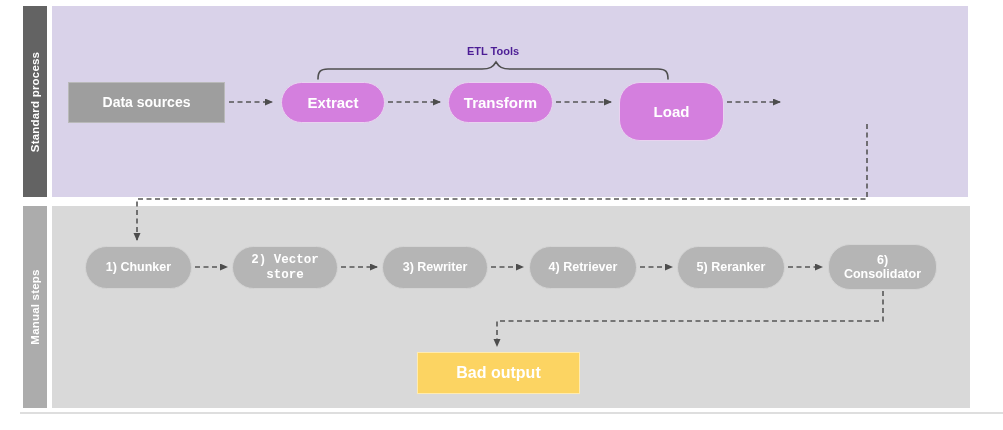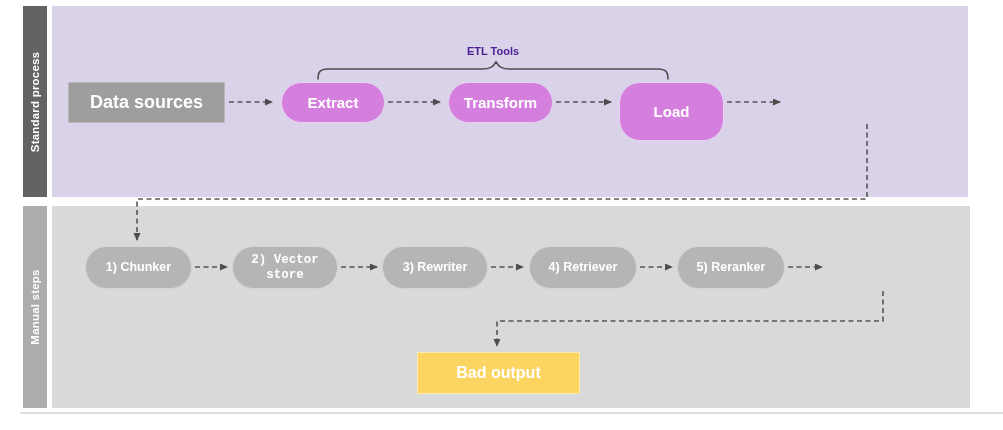--- a/index.html
+++ b/index.html
@@ -52,21 +52,21 @@
     display: flex; align-items: center; justify-content: center;
     text-align: center;
     color: #ffffff;
     font-weight: bold;
     line-height: 1.15;
     box-sizing: border-box;
   }
   .rect-gray {
     background: #9E9E9E;
     border: 1px solid #B9B9B9;
-    font-size: 18px;
+    font-size: 14px;
   }
   .pill-pink {
     background: #D47FDE;
     border: 1.5px solid #E9D2F0;
     border-radius: 21px;
     font-size: 15px;
   }
   .pill-gray {
     background: #B5B5B5;
     border: 1.5px solid #D4D4D4;
@@ -140,18 +140,19 @@
   <div class="node rect-gray" style="left:68px; top:82px; width:157px; height:41px;">Data sources</div>
   <div class="node pill-pink" style="left:281px; top:82px; width:104px; height:41px;">Extract</div>
   <div class="node pill-pink" style="left:448px; top:82px; width:105px; height:41px;">Transform</div>
   <div class="node pill-pink" style="left:619px; top:82px; width:105px; height:59px;">Load</div>
 
   <div class="node pill-gray" style="left:85px; top:246px; width:107px; height:43px;">1) Chunker</div>
   <div class="node pill-gray" style="left:232px; top:246px; width:106px; height:43px;font-family:Liberation Mono, monospace;">2) Vector store</div>
   <div class="node pill-gray" style="left:382px; top:246px; width:106px; height:43px;">3) Rewriter</div>
   <div class="node pill-gray" style="left:529px; top:246px; width:108px; height:43px;">4) Retriever</div>
   <div class="node pill-gray" style="left:677px; top:246px; width:108px; height:43px;">5) Reranker</div>
+  <div class="node pill-gray" style="left:828px; top:244px; width:109px; height:46px;">6) Consolidator</div>
 
   <div class="node rect-yellow" style="left:417px; top:352px; width:163px; height:42px;">Bad output</div>
 
   <div class="bottom-rule"></div>
 
 </div>
 
 </body></html>

